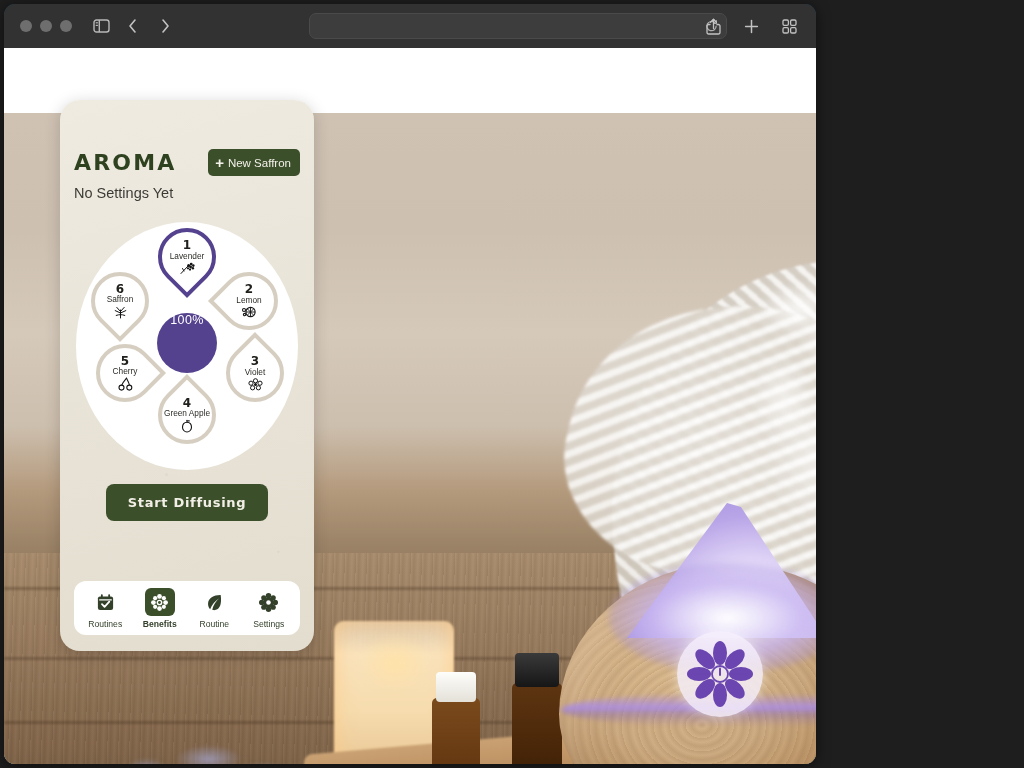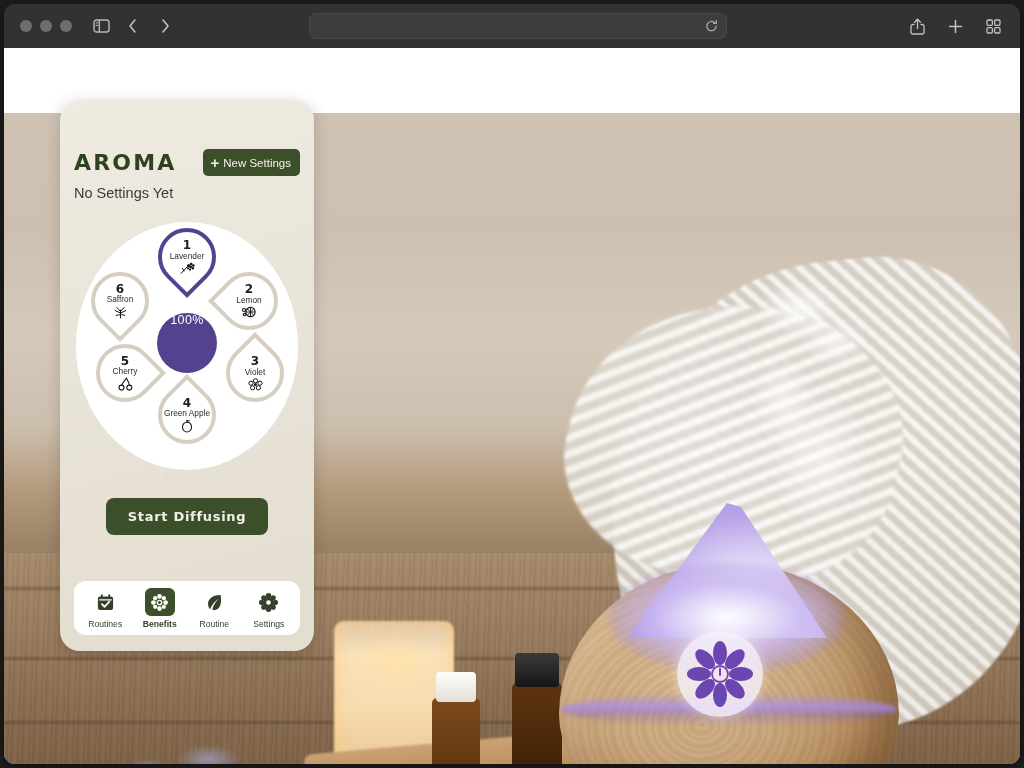--- a/index.html
+++ b/index.html
@@ -9,21 +9,21 @@
     width: 1024px; height: 768px;
     overflow: hidden;
     background: #1e1e1e;
     font-family: "Liberation Sans", sans-serif;
   }
 
   
   .browser-window {
     position: absolute;
     left: 4px; top: 4px;
-    width: 1016px; height: 760px;
+    width: 812px; height: 760px;
     background: #0c4a6e;
     border-radius: 11px;
     overflow: hidden;
     box-shadow: 0 2px 14px rgba(0,0,0,.55);
   }
 
   .toolbar {
     position: relative;
     height: 44px;
     background: #323232;
@@ -404,21 +404,21 @@
     color: #ffffff;
     display: flex;
     align-items: flex-start;
     justify-content: center;
     font-size: 12.5px;
     letter-spacing: .4px;
     cursor: pointer;
   }
 
   
-  .start-wrap { text-align: center; margin-top: 26px; }
+  .start-wrap { text-align: center; margin-top: 12px; }
   .start-btn {
     background: #3c4f2b;
     color: #f2f0e6;
     border: none;
     border-radius: 8px;
     padding: 11px 22px;
     font-size: 13px;
     font-weight: 700;
     letter-spacing: .7px;
     font-family: "DejaVu Sans", sans-serif;
@@ -599,21 +599,21 @@
         </div>
       </div>
     </div>
 
     <div class="app-card">
 
       <div class="card-header">
         <div class="brand">AROMA</div>
         <button class="new-routine-btn">
           <span class="plus-glyph">+</span>
-          <span>New Settings</span>
+          <span>New Saffron</span>
         </button>
       </div>
 
       <div class="subtitle">No Settings Yet</div>
 
       <div class="wheel-area">
         <div class="wheel-disc"></div>
 
         <div class="petal selected p1">
           <div class="petal-inner">

